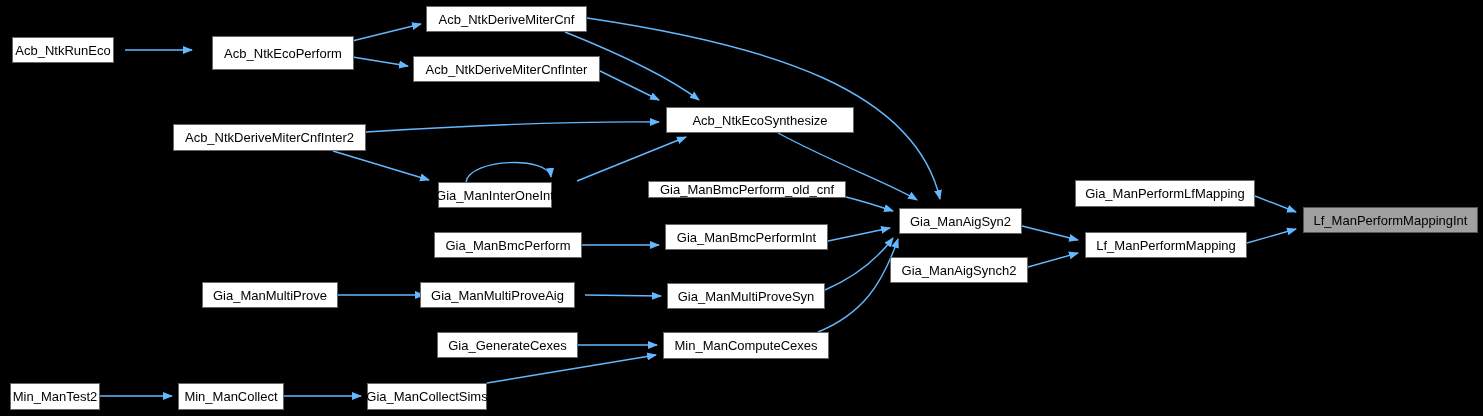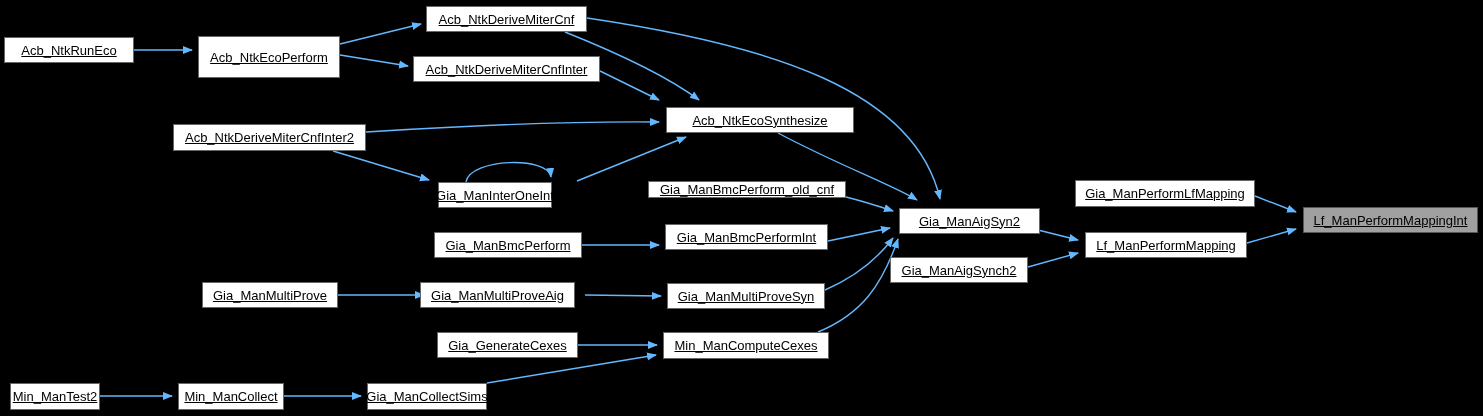--- a/index.html
+++ b/index.html
@@ -11,21 +11,20 @@
     overflow:hidden;
   }
   svg.edges{position:absolute;left:0;top:0;width:1483px;height:416px;z-index:1;}
   .edge{fill:none;stroke:#63b8ff;stroke-width:1.4px;}
   .node{
     position:absolute;box-sizing:border-box;z-index:2;
     display:flex;align-items:center;justify-content:center;
     background:#ffffff;border:1.5px solid #666666;
     color:#000;font-size:13px;line-height:1;white-space:nowrap;
     cursor:pointer;
-    text-decoration:underline;
   }
   .node.focus{background:#a0a0a0;border-color:#555555;cursor:default;}
 </style>
 </head>
 <body>
 
 <div class="canvas">
 
   <svg class="edges" viewBox="0 0 1483 416" xmlns="http://www.w3.org/2000/svg">
     <defs>
@@ -56,37 +55,37 @@
         <path d="M100,396 L172,396" class="edge" stroke="#63b8ff" marker-end="url(#arrowhead)"></path>
         <path d="M277,396 L361,396" class="edge" stroke="#63b8ff" marker-end="url(#arrowhead)"></path>
         <path d="M487,383 L656,355" class="edge" stroke="#63b8ff" marker-end="url(#arrowhead)"></path>
         <path d="M1022,226 L1078,240" class="edge" stroke="#63b8ff" marker-end="url(#arrowhead)"></path>
         <path d="M1028,267 L1078,253" class="edge" stroke="#63b8ff" marker-end="url(#arrowhead)"></path>
         <path d="M1255,196 L1296,212" class="edge" stroke="#63b8ff" marker-end="url(#arrowhead)"></path>
         <path d="M1247,243 L1296,229" class="edge" stroke="#63b8ff" marker-end="url(#arrowhead)"></path>
       </g>
   </svg>
 
-  <div class="node" style="left:4px;   top:37px;  width:130px; height:26px">Acb_NtkRunEco</div>
-  <div class="node" style="left:198px; top:36px;  width:142px; height:42px">Acb_NtkEcoPerform</div>
+  <div class="node" style="left:12px;   top:37px;  width:102px; height:26px">Acb_NtkRunEco</div>
+  <div class="node" style="left:212px; top:36px;  width:142px; height:34px">Acb_NtkEcoPerform</div>
   <div class="node" style="left:426px; top:6px;   width:161px; height:26px">Acb_NtkDeriveMiterCnf</div>
   <div class="node" style="left:413px; top:56px;  width:187px; height:26px">Acb_NtkDeriveMiterCnfInter</div>
   <div class="node" style="left:173px; top:124px; width:193px; height:27px">Acb_NtkDeriveMiterCnfInter2</div>
   <div class="node" style="left:438px; top:182px; width:114px; height:26px">Gia_ManInterOneInt</div>
   <div class="node" style="left:666px; top:107px; width:188px; height:26px">Acb_NtkEcoSynthesize</div>
   <div class="node" style="left:648px; top:181px; width:198px; height:17px">Gia_ManBmcPerform_old_cnf</div>
   <div class="node" style="left:434px; top:232px; width:148px; height:26px">Gia_ManBmcPerform</div>
   <div class="node" style="left:665px; top:224px; width:163px; height:26px">Gia_ManBmcPerformInt</div>
   <div class="node" style="left:202px; top:282px; width:136px; height:26px">Gia_ManMultiProve</div>
   <div class="node" style="left:420px; top:282px; width:155px; height:26px">Gia_ManMultiProveAig</div>
   <div class="node" style="left:667px; top:283px; width:158px; height:26px">Gia_ManMultiProveSyn</div>
   <div class="node" style="left:437px; top:332px; width:141px; height:26px">Gia_GenerateCexes</div>
   <div class="node" style="left:663px; top:332px; width:166px; height:27px">Min_ManComputeCexes</div>
   <div class="node" style="left:10px;  top:383px; width:90px;  height:27px">Min_ManTest2</div>
   <div class="node" style="left:178px; top:383px; width:106px;  height:27px">Min_ManCollect</div>
   <div class="node" style="left:367px; top:383px; width:120px; height:27px">Gia_ManCollectSims</div>
-  <div class="node" style="left:899px; top:208px; width:141px; height:26px">Gia_ManAigSyn2</div>
+  <div class="node" style="left:899px; top:208px; width:123px; height:26px">Gia_ManAigSyn2</div>
   <div class="node" style="left:890px; top:257px; width:138px; height:26px">Gia_ManAigSynch2</div>
   <div class="node" style="left:1075px;top:180px; width:180px; height:27px">Gia_ManPerformLfMapping</div>
   <div class="node focus" style="left:1303px;top:207px; width:175px; height:26px">Lf_ManPerformMappingInt</div>
   <div class="node" style="left:1085px;top:232px; width:162px; height:26px">Lf_ManPerformMapping</div>
 
 </div>
 
 </body></html>

